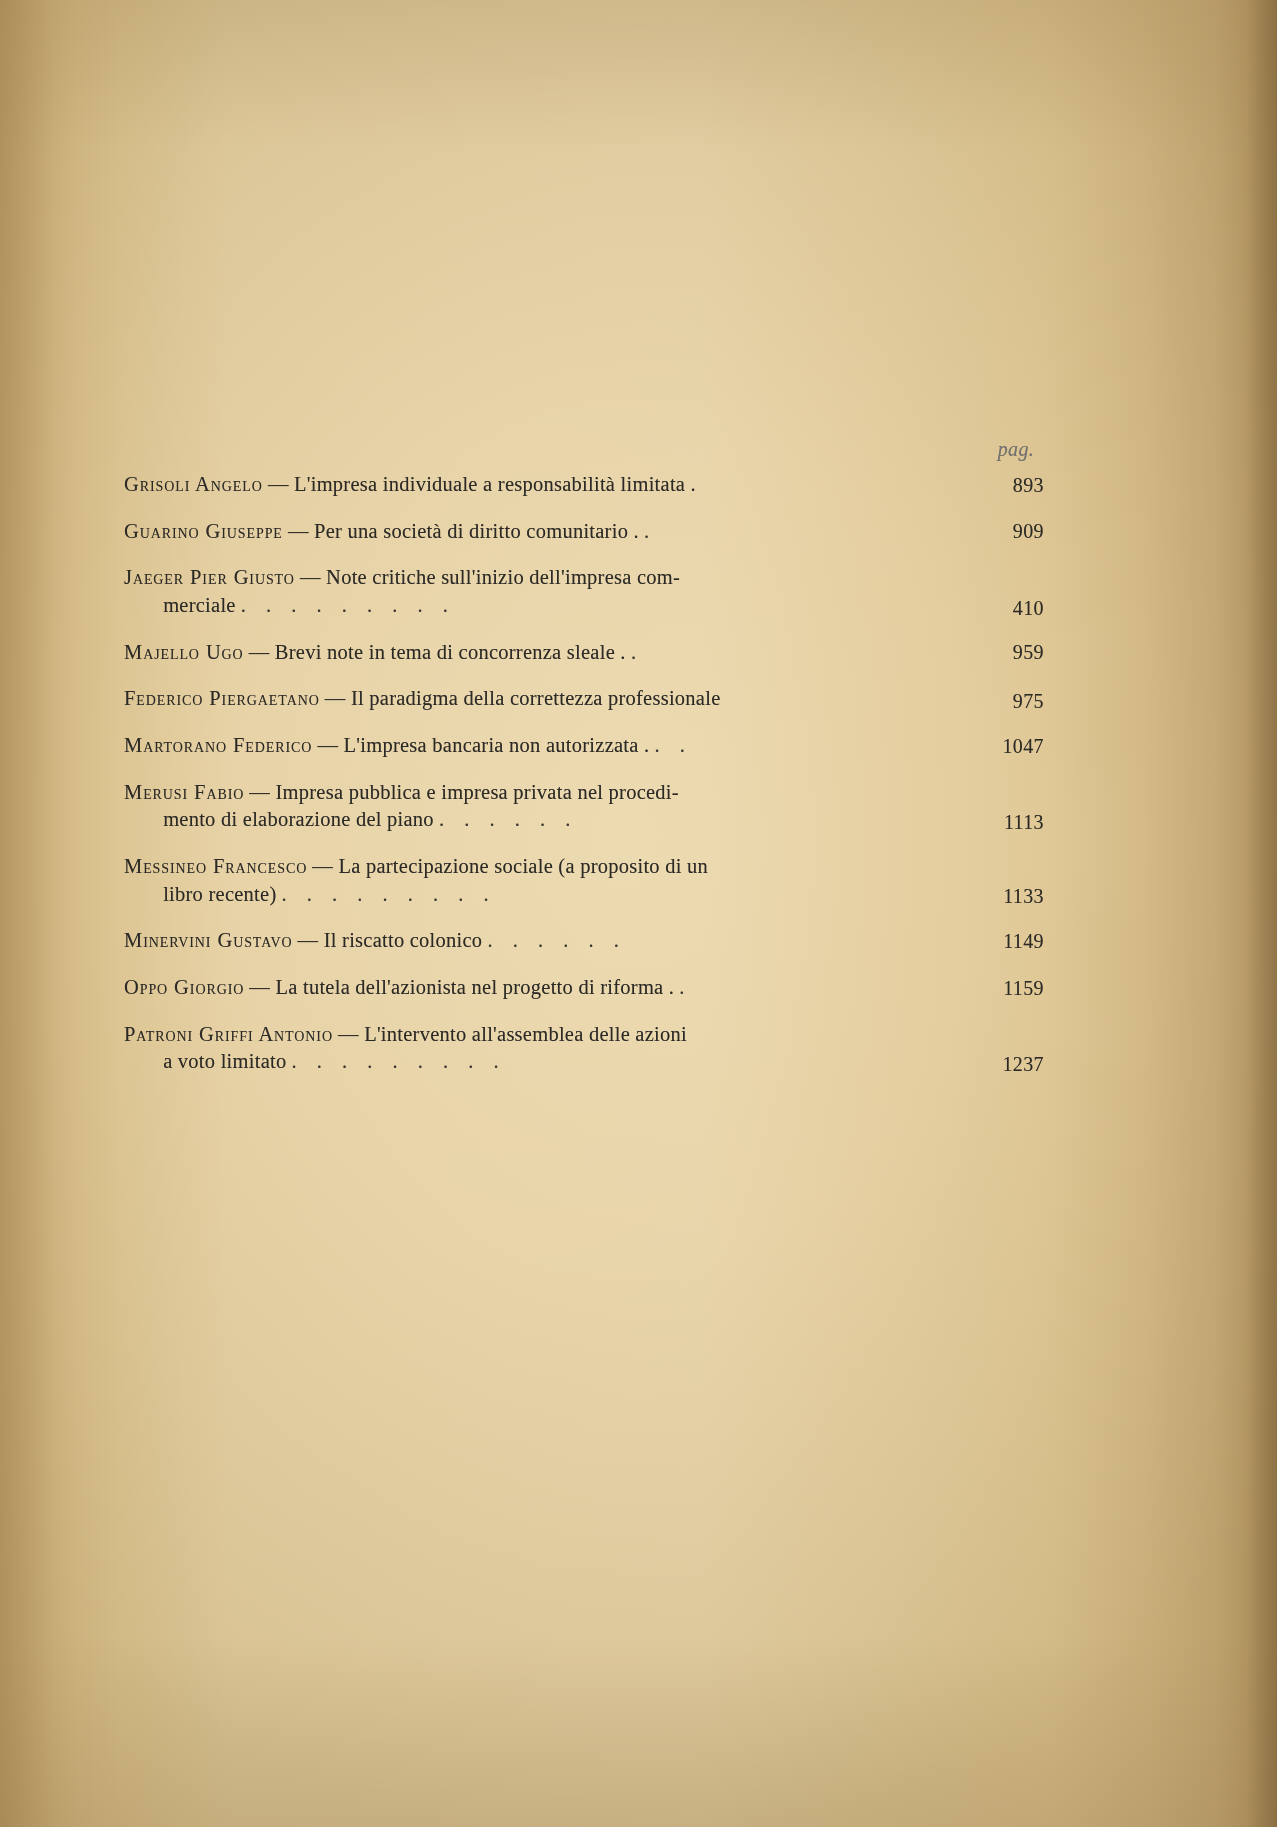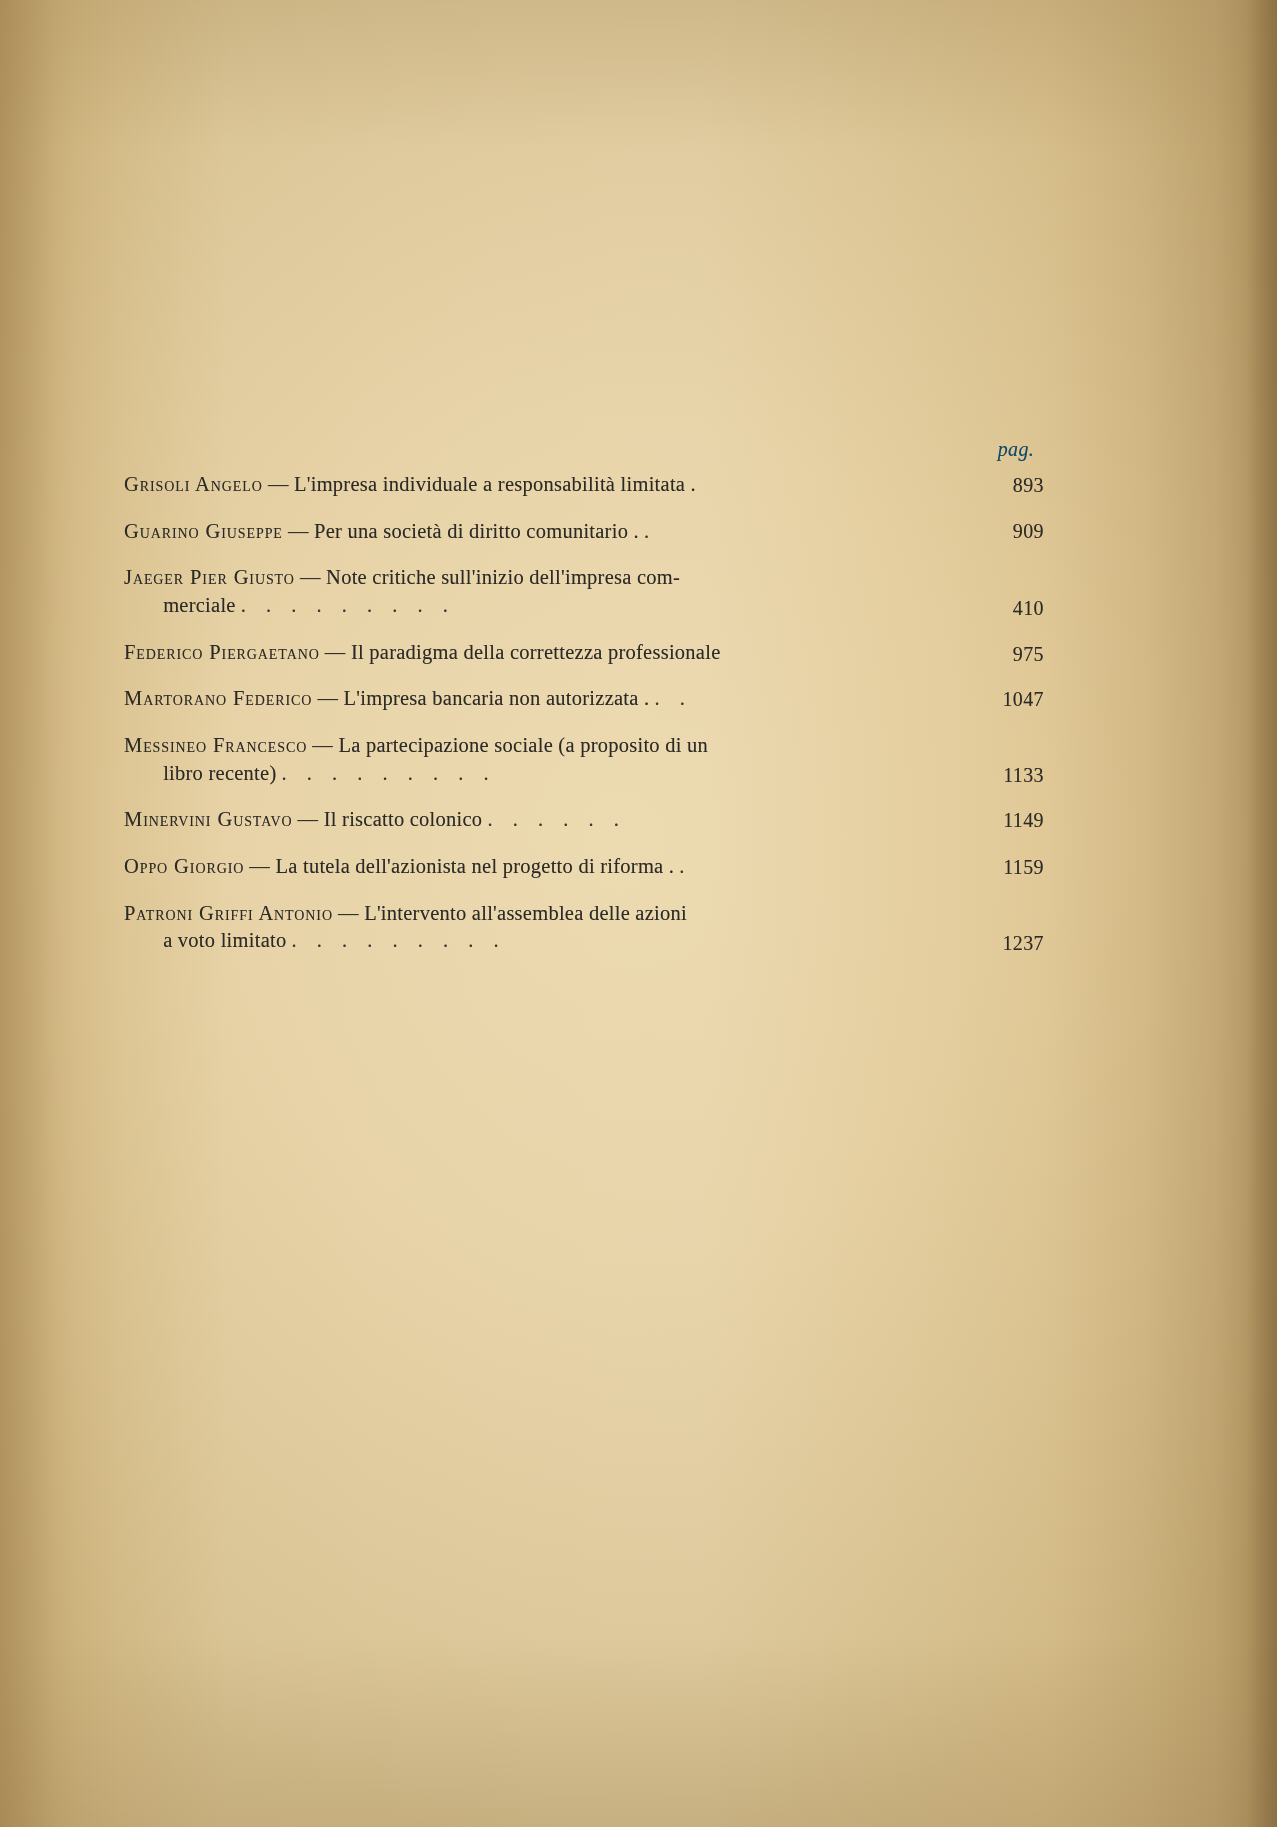--- a/index.html
+++ b/index.html
@@ -64,21 +64,21 @@
     color: #2b2a27;
   }
 
   .pag-label {
     text-align: right;
     font-style: italic;
     font-size: 20px;
     letter-spacing: 0.3px;
     padding-right: 10px;
     margin-bottom: 10px;
-    color: #0c4a6e;
+    color: #737373;
   }
 
   .toc {
     display: block;
   }
 
   .entry {
     position: relative;
     margin-bottom: 19px;
     font-size: 20.5px;
@@ -179,40 +179,62 @@
         <span class="title">Note critiche sull'inizio dell'impresa com-</span>
         <span class="line2">
           <span class="indent"></span>
           <span class="title">merciale</span>
           <span class="dots">. . . . . . . . .</span>
         </span>
       </span>
       <span class="page-num">410</span>
     </div>
 
+    <div class="entry">
+      <span class="entry-body">
+        <span class="author">Majello Ugo</span>
+        <span class="dash">—</span>
+        <span class="title">Brevi note in tema di concorrenza sleale .</span>
+        <span class="dots">.</span>
+      </span>
+      <span class="page-num">959</span>
+    </div>
 
     <div class="entry two-line">
       <span class="entry-body">
         <span class="author">Federico Piergaetano</span>
         <span class="dash">—</span>
         <span class="title">Il paradigma della correttezza professionale</span>
       </span>
       <span class="page-num">975</span>
     </div>
 
     <div class="entry">
       <span class="entry-body">
         <span class="author">Martorano Federico</span>
         <span class="dash">—</span>
         <span class="title">L'impresa bancaria non autorizzata .</span>
         <span class="dots">. .</span>
       </span>
       <span class="page-num">1047</span>
     </div>
 
+    <div class="entry two-line">
+      <span class="entry-body">
+        <span class="author">Merusi Fabio</span>
+        <span class="dash">—</span>
+        <span class="title">Impresa pubblica e impresa privata nel procedi-</span>
+        <span class="line2">
+          <span class="indent"></span>
+          <span class="title">mento di elaborazione del piano</span>
+          <span class="dots">. . . . . .</span>
+        </span>
+      </span>
+      <span class="page-num">1113</span>
+    </div>
 
     <div class="entry two-line">
       <span class="entry-body">
         <span class="author">Messineo Francesco</span>
         <span class="dash">—</span>
         <span class="title">La partecipazione sociale (a proposito di un</span>
         <span class="line2">
           <span class="indent"></span>
           <span class="title">libro recente)</span>
           <span class="dots">. . . . . . . . .</span>

